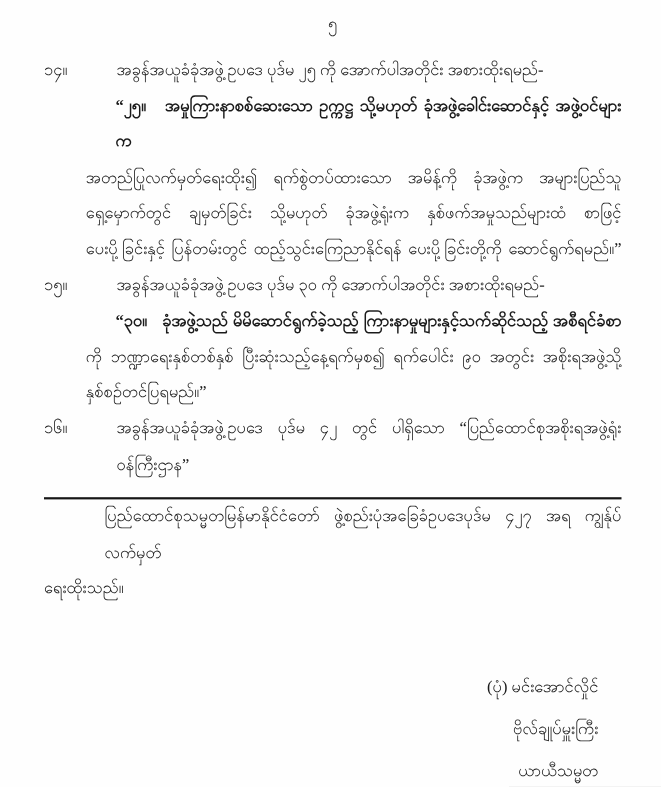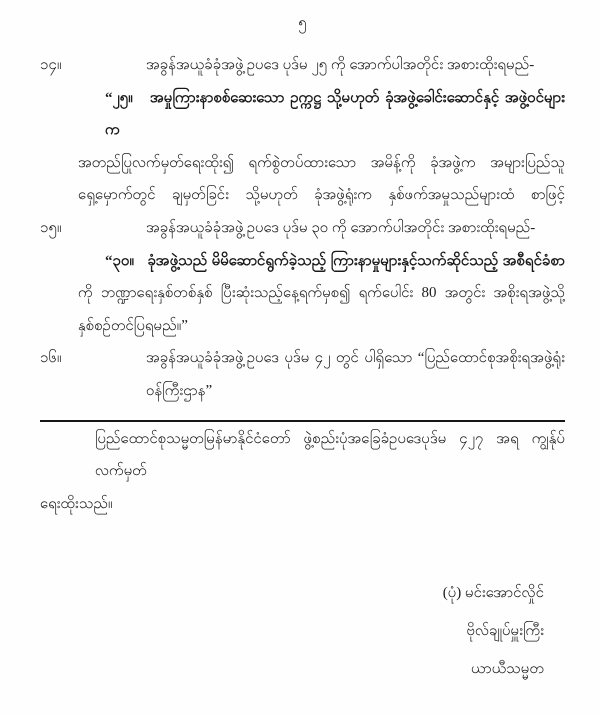--- a/index.html
+++ b/index.html
@@ -11,21 +11,21 @@
     color:#1a1a1a;
     font-family:"Liberation Serif","DejaVu Serif",serif;
     font-size:15px;
     box-sizing:border-box;
     padding:10px 36px 0 40px;
     overflow:hidden;
   }
   .page-number { text-align:center; line-height:24px; margin-bottom:14px; }
   .line { line-height:32.6px; }
   .justify { text-align:justify; text-align-last:justify; }
-  .item-row { display:flex; line-height:32.6px;gap:40px; }
+  .item-row { display:flex; line-height:32.6px; }
   .item-row .marker { flex:0 0 38px; width:38px; }
   .item-row .item-text { flex:1 1 auto;margin-left:28px; }
   .item-row.full .item-text { text-align:justify; text-align-last:justify; }
   .indent-quote { padding-left:65px;font-weight:bold; }
   .indent-cont { padding-left:38px; }
   .rule { height:2px; background:#161616; margin-top:13px; }
   .closing-first { padding-left:55px; }
   .signature { width:200px; margin:54px 21px 0 auto; text-align:right; line-height:38px; }
 </style>
 </head>
@@ -35,27 +35,28 @@
 
   <div class="page-number">၅</div>
 
   <div class="item-row">
     <span class="marker">၁၄။</span>
     <span class="item-text">အခွန်အယူခံခုံအဖွဲ့ဥပဒေ ပုဒ်မ ၂၅ ကို အောက်ပါအတိုင်း အစားထိုးရမည်-</span>
   </div>
   <div class="line justify indent-quote">“၂၅။&nbsp;&nbsp; အမှုကြားနာစစ်ဆေးသော ဥက္ကဋ္ဌ သို့မဟုတ် ခုံအဖွဲ့ခေါင်းဆောင်နှင့် အဖွဲ့ဝင်များက</div>
   <div class="line justify indent-cont">အတည်ပြုလက်မှတ်ရေးထိုး၍ ရက်စွဲတပ်ထားသော အမိန့်ကို ခုံအဖွဲ့က အများပြည်သူ</div>
   <div class="line justify indent-cont">ရှေ့မှောက်တွင် ချမှတ်ခြင်း သို့မဟုတ် ခုံအဖွဲ့ရုံးက နှစ်ဖက်အမှုသည်များထံ စာဖြင့်</div>
+  <div class="line justify indent-cont">ပေးပို့ခြင်းနှင့် ပြန်တမ်းတွင် ထည့်သွင်းကြေညာနိုင်ရန် ပေးပို့ခြင်းတို့ကို ဆောင်ရွက်ရမည်။”</div>
 
   <div class="item-row">
     <span class="marker">၁၅။</span>
     <span class="item-text">အခွန်အယူခံခုံအဖွဲ့ဥပဒေ ပုဒ်မ ၃၀ ကို အောက်ပါအတိုင်း အစားထိုးရမည်-</span>
   </div>
   <div class="line justify indent-quote">“၃၀။&nbsp;&nbsp; ခုံအဖွဲ့သည် မိမိဆောင်ရွက်ခဲ့သည့် ကြားနာမှုများနှင့်သက်ဆိုင်သည့် အစီရင်ခံစာ</div>
-  <div class="line justify indent-cont">ကို ဘဏ္ဍာရေးနှစ်တစ်နှစ် ပြီးဆုံးသည့်နေ့ရက်မှစ၍ ရက်ပေါင်း 80 အတွင်း အစိုးရအဖွဲ့သို့</div>
+  <div class="line justify indent-cont">ကို ဘဏ္ဍာရေးနှစ်တစ်နှစ် ပြီးဆုံးသည့်နေ့ရက်မှစ၍ ရက်ပေါင်း ၉၀ အတွင်း အစိုးရအဖွဲ့သို့</div>
   <div class="line indent-cont">နှစ်စဉ်တင်ပြရမည်။”</div>
 
   <div class="item-row full">
     <span class="marker">၁၆။</span>
     <span class="item-text">အခွန်အယူခံခုံအဖွဲ့ဥပဒေ ပုဒ်မ ၄၂ တွင် ပါရှိသော “ပြည်ထောင်စုအစိုးရအဖွဲ့ရုံးဝန်ကြီးဌာန”</span>
   </div>
 
   <div class="rule"></div>
 
   <div class="line justify closing-first">ပြည်ထောင်စုသမ္မတမြန်မာနိုင်ငံတော် ဖွဲ့စည်းပုံအခြေခံဥပဒေပုဒ်မ ၄၂၇ အရ ကျွန်ုပ်လက်မှတ်</div>

